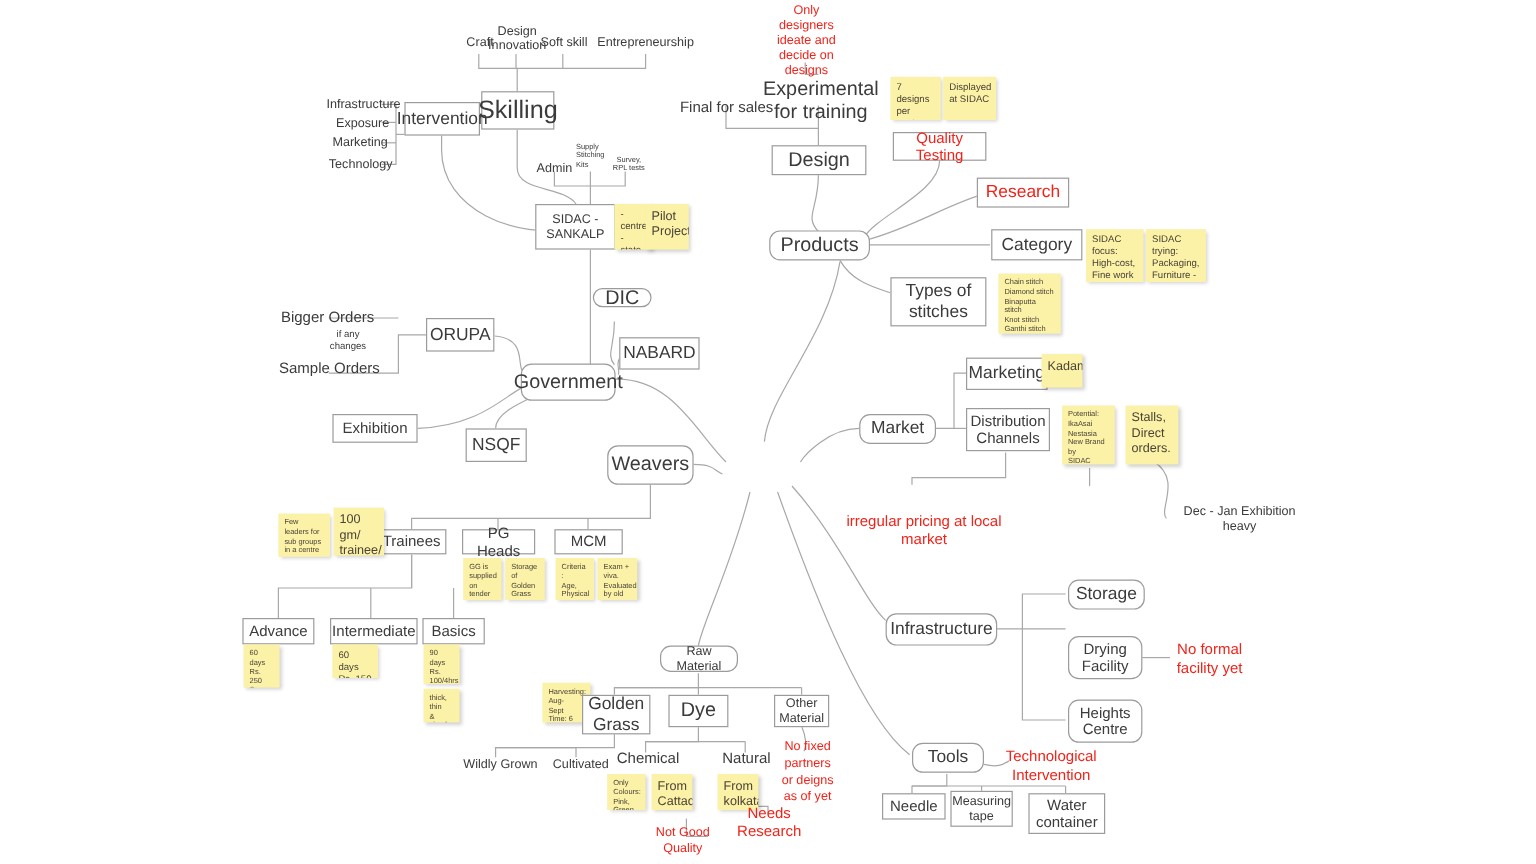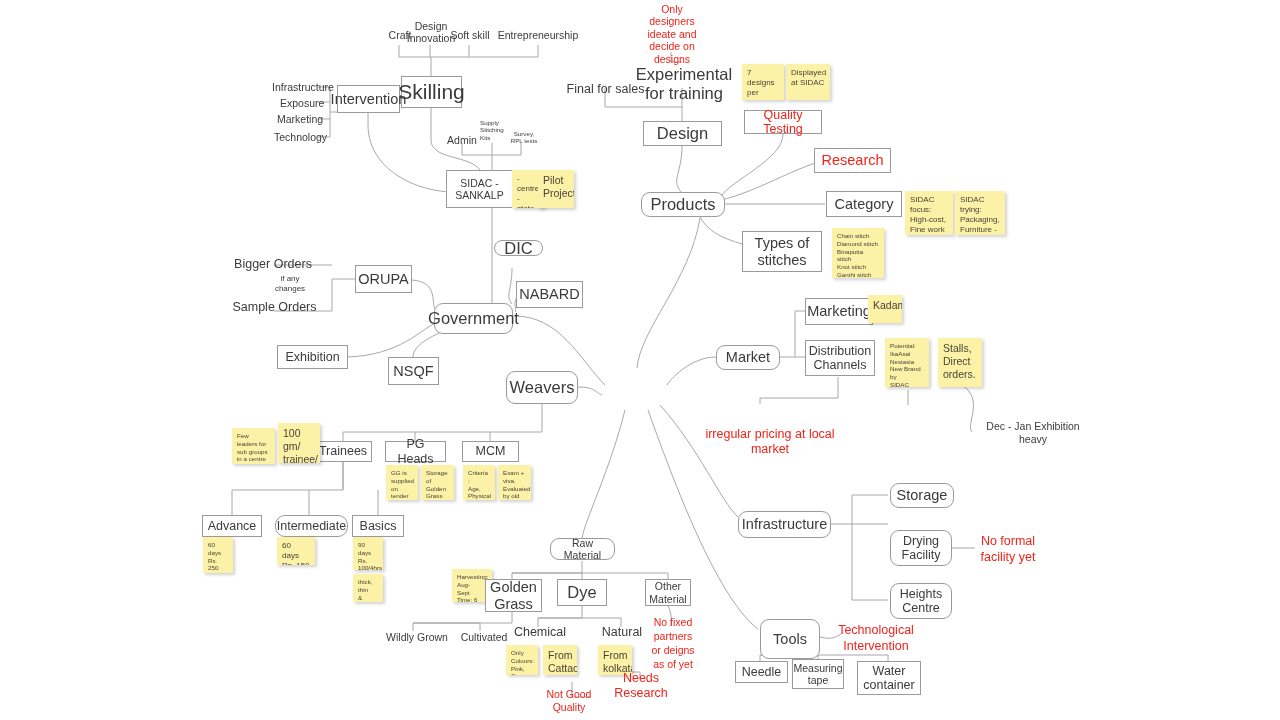--- a/index.html
+++ b/index.html
@@ -256,21 +256,21 @@
   <div class="note f7" style="left:463px;top:465px;width:32px;height:35px;white-space:pre-line;">Criteria :
 Age,
 Physical
 fitness, etc</div>
   <div class="note f7" style="left:498px;top:465px;width:33px;height:35px;white-space:pre-line;">Exam +
 viva.
 Evaluated
 by old mcm</div>
 
   <div class="node f13" style="left:202px;top:515px;width:60px;height:22px;">Advance</div>
-  <div class="node f13" style="left:275px;top:515px;width:73px;height:22px;border-radius:10px;">Intermediate</div>
+  <div class="node f13" style="left:275px;top:515px;width:73px;height:22px;">Intermediate</div>
   <div class="node f13" style="left:352px;top:515px;width:52px;height:22px;">Basics</div>
   <div class="note f7" style="left:203px;top:537px;width:30px;height:36px;white-space:pre-line;">60 days
 Rs. 250
 Creamy
 layer</div>
   <div class="note f9" style="left:277px;top:537px;width:38px;height:28px;white-space:pre-line;">60 days
 Rs. 150</div>
   <div class="note f7" style="left:353px;top:537px;width:30px;height:33px;white-space:pre-line;">90 days
 Rs.
 100/4hrs</div>
@@ -305,20 +305,20 @@
 kolkata</div>
   <div class="plain f13 red" style="left:600px;top:678px;width:82px;height:16px;">Needs Research</div>
   <div class="plain f11 red" style="left:650px;top:622px;width:46px;height:42px;flex-direction:column;line-height:1.35;">No fixed partners or deigns as of yet</div>
 
   <div class="node round f15" style="left:738px;top:511px;width:93px;height:27px;">Infrastructure</div>
   <div class="node round f15" style="left:890px;top:483px;width:64px;height:25px;">Storage</div>
   <div class="node round f13" style="left:890px;top:530px;width:62px;height:36px;flex-direction:column;white-space:pre-line;">Drying Facility</div>
   <div class="node round f13" style="left:890px;top:583px;width:62px;height:36px;flex-direction:column;white-space:pre-line;">Heights Centre</div>
   <div class="plain f13 red" style="left:974px;top:534px;width:68px;height:30px;flex-direction:column;line-height:1.3;">No formal facility yet</div>
 
-  <div class="node round f15" style="left:760px;top:619px;width:60px;height:40px;text-align:right;">Tools</div>
+  <div class="node round f15" style="left:760px;top:619px;width:60px;height:25px;text-align:right;">Tools</div>
   <div class="plain f13 red" style="left:838px;top:623px;width:76px;height:30px;flex-direction:column;line-height:1.3;">Technological Intervention</div>
   <div class="node f13" style="left:735px;top:661px;width:53px;height:22px;">Needle</div>
   <div class="node f11" style="left:792px;top:659px;width:52px;height:30px;flex-direction:column;white-space:pre-line;">Measuring tape</div>
   <div class="node f13" style="left:857px;top:661px;width:64px;height:34px;flex-direction:column;white-space:pre-line;">Water container</div>
 
 
 </div>
 
 </body></html>

